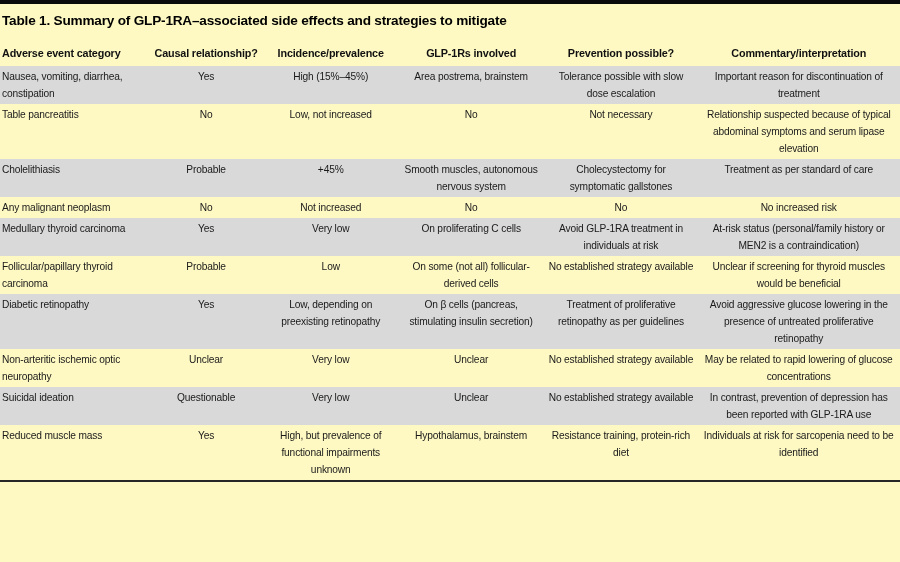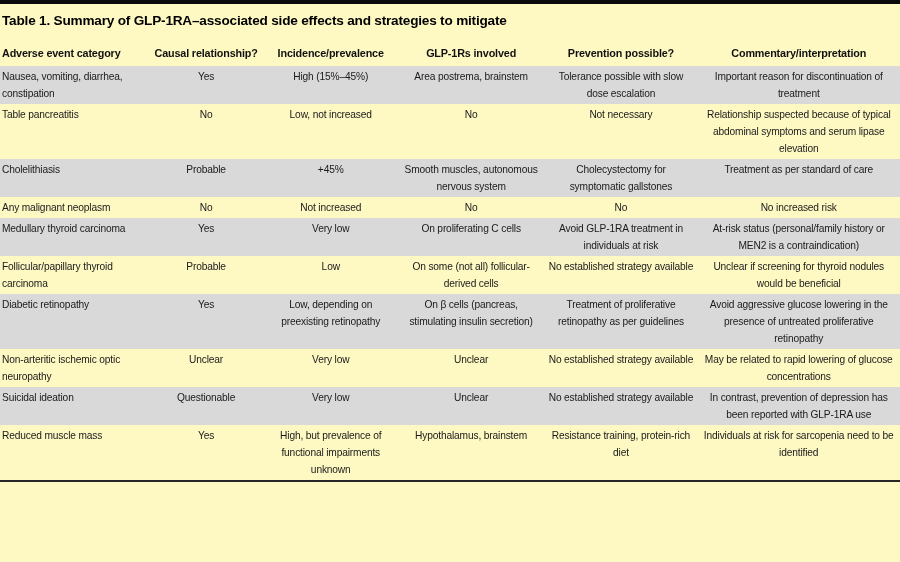--- a/index.html
+++ b/index.html
@@ -132,21 +132,21 @@
         <td>On proliferating C cells</td>
         <td>Avoid GLP-1RA treatment in individuals at risk</td>
         <td>At-risk status (personal/family history or MEN2 is a contraindication)</td>
       </tr>
       <tr>
         <td>Follicular/papillary thyroid carcinoma</td>
         <td>Probable</td>
         <td>Low</td>
         <td>On some (not all) follicular-derived cells</td>
         <td>No established strategy available</td>
-        <td>Unclear if screening for thyroid nodules would be beneficial</td>
+        <td>Unclear if screening for thyroid muscles would be beneficial</td>
       </tr>
       <tr>
         <td>Diabetic retinopathy</td>
         <td>Yes</td>
         <td>Low, depending on preexisting retinopathy</td>
         <td>On β cells (pancreas, stimulating insulin secretion)</td>
         <td>Treatment of proliferative retinopathy as per guidelines</td>
         <td>Avoid aggressive glucose lowering in the presence of untreated proliferative retinopathy</td>
       </tr>
       <tr>

